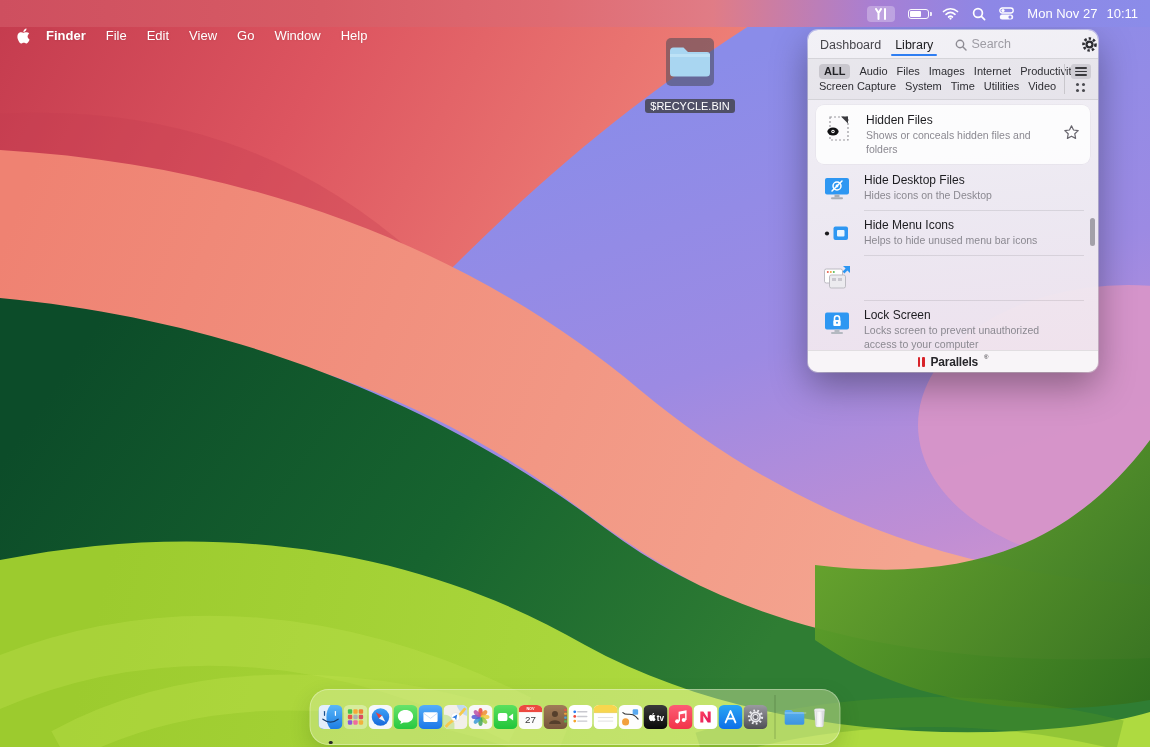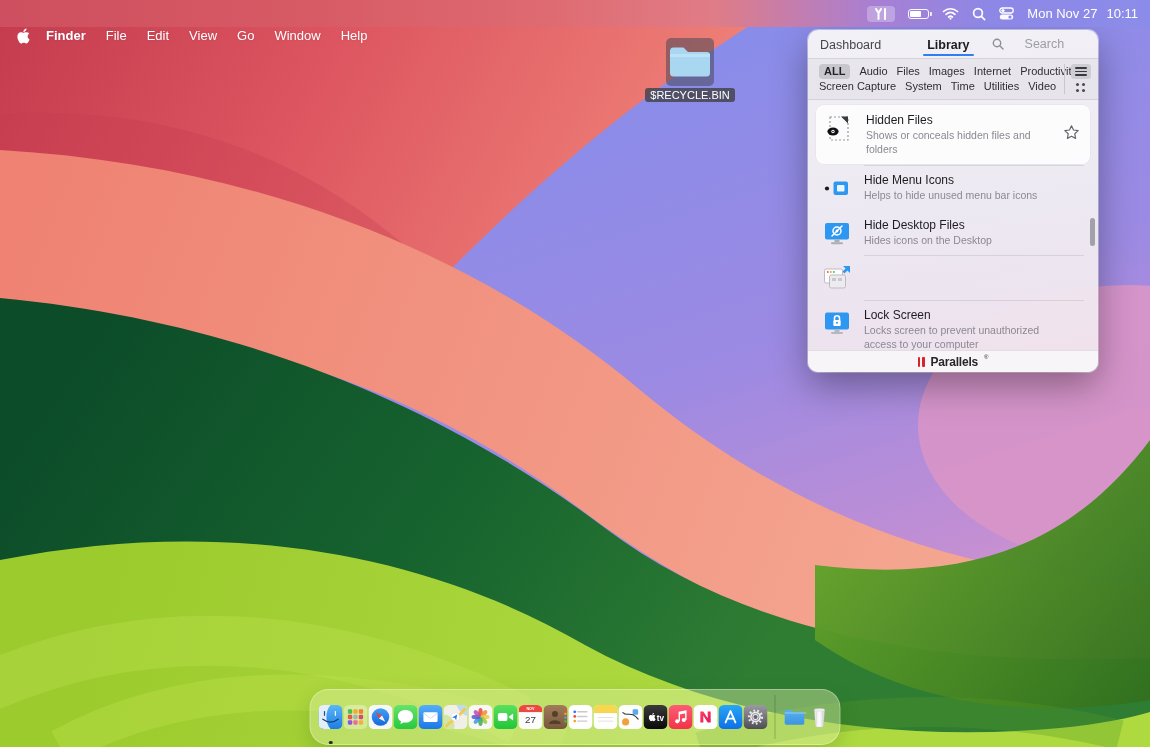--- a/index.html
+++ b/index.html
@@ -25,36 +25,36 @@
   .status-ic { display:flex; align-items:center; }
   .toolbox-pill { background:rgba(255,255,255,0.28); border-radius:4px; padding:2px 5px; display:flex; align-items:center; }
   .battery { position:relative; width:21px; height:10px; border:1.5px solid rgba(255,255,255,0.95); border-radius:3px; }
   .battery::after { content:""; position:absolute; right:-4px; top:2px; width:2px; height:4px; background:rgba(255,255,255,0.85); border-radius:0 1px 1px 0; }
   .battery-fill { position:absolute; left:1px; top:1px; bottom:1px; width:58%; background:#fff; border-radius:1px; }
   .clock { display:flex; gap:9px; font-size:13px; }
 
   
   .desktop-icon { position:absolute; left:652px; width:76px; display:flex; flex-direction:column; align-items:center; z-index:10; }
   .desktop-icon .selbox { width:48px; height:48px; background:rgba(72,72,86,0.55); border-radius:5px; display:flex; align-items:center; justify-content:center; }
-  .desktop-icon .lbl { margin-top:2px; background:rgba(68,68,80,0.85); color:#fff; font-size:11px; padding:1px 5px; border-radius:3px; white-space:nowrap; }
+  .desktop-icon .lbl { margin-top:13px; background:rgba(68,68,80,0.85); color:#fff; font-size:11px; padding:1px 5px; border-radius:3px; white-space:nowrap; }
 
   
   .panel {
     position:absolute; left:808px; top:30px; width:290px; height:342px;
     border-radius:10px; overflow:hidden; z-index:40;
     background:linear-gradient(175deg, rgba(244,243,246,0.98) 0%, rgba(240,236,242,0.96) 55%, rgba(241,229,238,0.95) 100%);
     box-shadow:0 14px 36px rgba(0,0,0,0.35), 0 0 0 1px rgba(255,255,255,0.5);
     display:flex; flex-direction:column;
   }
   .panel-header { height:28px; flex:none; display:flex; align-items:center; padding:0 10px; gap:10px; }
   .tab { font-size:12.5px; color:#46454b; padding:6px 2px 4px; position:relative; }
-  .tab.active { font-weight:700; color:#1c1c1f;margin-left:32px; }
+  .tab.active { font-weight:400; color:#1c1c1f; }
   .tab.active::after { content:""; position:absolute; left:-2px; right:-2px; bottom:0; height:2.5px; background:#2f7ef2; border-radius:2px; }
   .hdr-div { width:1px; height:14px; background:#c9c7cc; }
-  .search-wrap { display:flex; align-items:center; gap:21px; flex:1; }
+  .search-wrap { display:flex; align-items:flex-end; gap:4px; flex:1; }
   .search-wrap input { border:none; background:transparent; outline:none; font-size:12.5px; color:#333; width:100px; font-family:inherit; }
   .search-wrap input::placeholder { color:#9e9ca4; }
   .gear-btn { margin-left:auto; display:flex; align-items:center; }
 
   .panel-filters { flex:none; position:relative; padding:5px 44px 5px 11px; background:rgba(0,0,0,0.035);
     border-top:1px solid rgba(0,0,0,0.08); border-bottom:1px solid rgba(0,0,0,0.08); }
   .cat-row { display:flex; align-items:flex-start; flex-wrap:nowrap; gap:9px; line-height:15px; }
   .cat { font-size:11px; color:#2e2e33; white-space:nowrap; }
   .cat.pill { background:#c9c7ce; border-radius:4px; padding:0 5px; font-weight:700; color:#232327; }
   .view-toggles { position:absolute; right:7px; top:5px; display:flex; flex-direction:column; align-items:center; gap:4px; }
@@ -280,48 +280,48 @@
           <div class="tool-title">Hidden Files</div>
           <div class="tool-desc">Shows or conceals hidden files and folders</div>
         </span>
         <span class="fav-star">
           <svg width="17" height="17" viewBox="0 0 17 17">
             <path d="M8.5 1.8 L10.5 6 L15.2 6.6 L11.8 9.8 L12.6 14.4 L8.5 12.2 L4.4 14.4 L5.2 9.8 L1.8 6.6 L6.5 6 Z" fill="none" stroke="#67656d" stroke-width="1.2" stroke-linejoin="round"></path>
           </svg>
         </span>
       </div>
 
-      <div class="tool-item sep">
-        <span class="tool-icon">
-          <svg width="28" height="27" viewBox="0 0 28 27">
-            <circle cx="4" cy="13.5" r="2.1" fill="#1b1b1e"></circle>
-            <rect x="10.5" y="6.5" width="14.5" height="13.5" rx="2" fill="#2e97f2"></rect>
-            <rect x="14" y="10" width="7.5" height="6.5" rx="1" fill="#fff" opacity="0.9"></rect>
-          </svg>
-        </span>
-        <span class="tool-text">
-          <div class="tool-title">Hide Menu Icons</div>
-          <div class="tool-desc">Helps to hide unused menu bar icons</div>
-        </span>
-      </div>
-
       <div class="tool-item">
         <span class="tool-icon">
           <svg width="28" height="27" viewBox="0 0 28 27">
             <rect x="2" y="3" width="24" height="16.5" rx="2" fill="#2e97f2"></rect>
             <circle cx="14" cy="11" r="4" stroke="#fff" stroke-width="1.5" fill="none"></circle>
             <circle cx="14" cy="11" r="1.4" fill="#fff"></circle>
             <path d="M9 16 L19 6" stroke="#fff" stroke-width="1.5" stroke-linecap="round"></path>
             <rect x="11.5" y="19.5" width="5" height="2.8" fill="#a9aeb6"></rect>
             <rect x="8" y="22.3" width="12" height="2" rx="1" fill="#a9aeb6"></rect>
           </svg>
         </span>
         <span class="tool-text">
           <div class="tool-title">Hide Desktop Files</div>
           <div class="tool-desc">Hides icons on the Desktop</div>
+        </span>
+      </div>
+
+      <div class="tool-item sep">
+        <span class="tool-icon">
+          <svg width="28" height="27" viewBox="0 0 28 27">
+            <circle cx="4" cy="13.5" r="2.1" fill="#1b1b1e"></circle>
+            <rect x="10.5" y="6.5" width="14.5" height="13.5" rx="2" fill="#2e97f2"></rect>
+            <rect x="14" y="10" width="7.5" height="6.5" rx="1" fill="#fff" opacity="0.9"></rect>
+          </svg>
+        </span>
+        <span class="tool-text">
+          <div class="tool-title">Hide Menu Icons</div>
+          <div class="tool-desc">Helps to hide unused menu bar icons</div>
         </span>
       </div>
 
       <div class="tool-item sep">
         <span class="tool-icon">
           <svg width="28" height="27" viewBox="0 0 28 27">
             <rect x="1.5" y="4" width="18" height="14" rx="1.8" fill="#fff" stroke="#bdbbc2" stroke-width="1"></rect>
             <circle cx="4.8" cy="7" r="1" fill="#e5604f"></circle>
               <circle cx="7.8" cy="7" r="1" fill="#f0a23c"></circle>
               <circle cx="10.8" cy="7" r="1" fill="#58bb5a"></circle>

